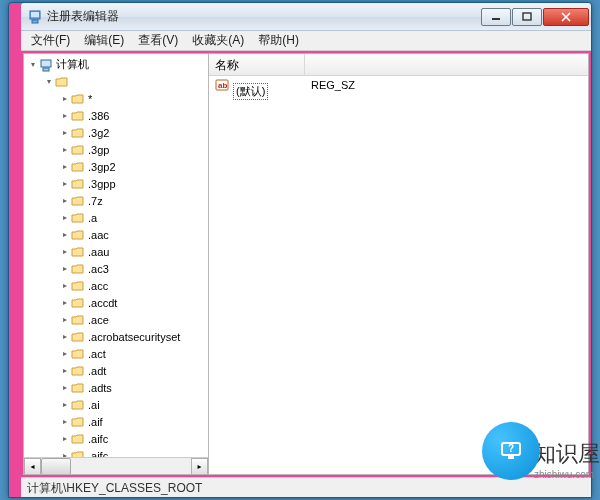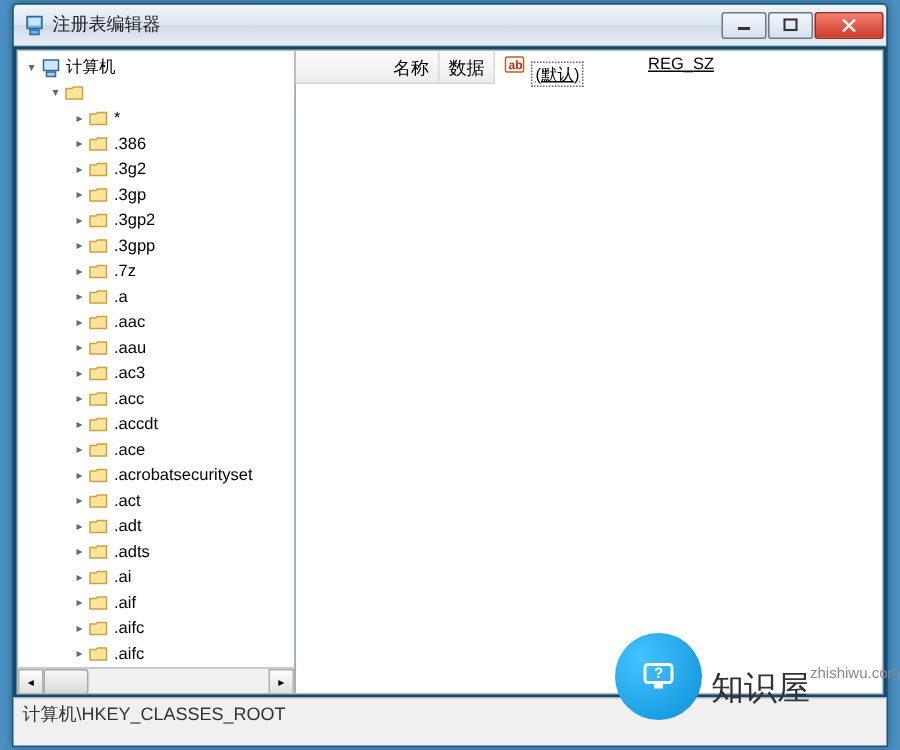--- a/index.html
+++ b/index.html
@@ -1,46 +1,46 @@
 <!DOCTYPE html>
 <html><head>
 <meta charset="utf-8">
 <style>
 * { box-sizing: border-box; margin: 0; padding: 0; }
 body { font-family: "Microsoft YaHei", "SimSun", Arial, sans-serif; font-size: 12px; background: #4a90c2; overflow: hidden; width: 600px; height: 500px; position: relative; }
-.window { position: absolute; top: 2px; left: 8px; right: 8px; bottom: 2px; background: #0c4a6e; border: 1px solid #1a5a8a; border-radius: 4px 4px 0 0; box-shadow: 0 0 6px rgba(0,0,0,0.4); display: flex; flex-direction: column; }
+.window { position: absolute; top: 2px; left: 8px; right: 8px; bottom: 2px; background: #ec4899; border: 1px solid #1a5a8a; border-radius: 4px 4px 0 0; box-shadow: 0 0 6px rgba(0,0,0,0.4); display: flex; flex-direction: column; padding-left: 12px; }
 .titlebar { height: 28px; background: linear-gradient(to bottom, #f0f4f8 0%, #dce6f0 50%, #cfd9e6 51%, #e8eef6 100%); display: flex; align-items: center; padding: 0 2px 0 6px; border-top-left-radius: 3px; border-top-right-radius: 3px; border-bottom: 1px solid #b8c4d4; }
 .app-icon { width: 16px; height: 16px; margin-right: 4px; display: inline-flex; align-items: center; justify-content: center; }
 .title-text { font-size: 12px; color: #222; }
 .win-buttons { margin-left: auto; display: flex; gap: 1px; }
 .win-btn { width: 30px; height: 18px; border: 1px solid #6a7a8a; border-radius: 2px; display: flex; align-items: center; justify-content: center; font-size: 10px; background: linear-gradient(to bottom,#f4f7fb,#d5e0ec); cursor: pointer; }
 .win-btn.close { width: 46px; background: linear-gradient(to bottom,#f08070,#d03a28); border-color:#a02a1c; color:#fff; }
 .menubar { height: 20px; background: #f0f0f0; border-bottom: 1px solid #d0d0d0; display: flex; align-items: center; padding: 0 4px; gap: 2px; }
 .menu-item { padding: 2px 6px; font-size: 12px; color: #222; cursor: pointer; }
 .content { flex: 1; display: flex; overflow: hidden; border: 1px solid #b8b8b8; margin: 2px; }
 .tree-pane { width: 185px; border-right: 1px solid #b8b8b8; display: flex; flex-direction: column; position: relative; }
 .tree-body { flex: 1; overflow: hidden; background: #fff; padding: 2px 0; }
 .tree-row { display: flex; align-items: center; height: 17px; font-size: 11px; white-space: nowrap; }
 .tree-row .expand { width: 10px; height: 10px; display: inline-flex; align-items: center; justify-content: center; color: #666; font-size: 8px; margin-right: 1px; cursor: pointer; }
 .tree-row .icon { width: 14px; height: 14px; margin-right: 3px; display: inline-flex; align-items: center; justify-content: center; }
 .scrollbar-h { height: 17px; background: #f0f0f0; border-top: 1px solid #ccc; display: flex; align-items: center; }
 .scroll-arrow { width: 17px; height: 17px; background: linear-gradient(to bottom,#fdfdfd,#e0e0e0); border: 1px solid #b0b0b0; display: flex; align-items: center; justify-content: center; font-size: 8px; cursor: pointer; }
 .scroll-track { flex: 1; height: 17px; position: relative; }
 .scroll-thumb { position: absolute; left: 0; top: 0; height: 17px; width: 30px; background: linear-gradient(to bottom,#f8f8f8,#d8d8d8); border: 1px solid #a8a8a8; border-radius: 2px; }
-.list-pane { flex: 1; display: flex; flex-direction: row; background: #fff; text-align: right; }
+.list-pane { flex: 1; display: flex; flex-direction: column; background: #fff; }
 .list-header { height: 22px; display: flex; background: linear-gradient(to bottom,#fdfdfd,#ececec); border-bottom: 1px solid #d4d4d4; }
 .list-header .col { padding: 3px 6px; font-size: 12px; border-right: 1px solid #d8d8d8; }
 .list-body { flex: 1; }
 .list-row { display: flex; height: 18px; align-items: center; }
-.list-row .cell { padding: 0 6px; font-size: 11px; display: flex; align-items: center; text-decoration: underline; }
+.list-row .cell { padding: 0 6px; font-size: 11px; display: flex; align-items: center; }
 .val-icon { width: 14px; height: 14px; margin-right: 4px; display: inline-flex; align-items: center; justify-content: center; }
 .dotted { border: 1px dotted #666; padding: 0 2px; margin-top: 12px; }
-.statusbar { height: 32px; background: #f0f0f0; border-top: 1px solid #d0d0d0; padding: 2px 6px; font-size: 12px; color: #333; }
+.statusbar { height: 20px; background: #f0f0f0; border-top: 1px solid #d0d0d0; padding: 2px 6px; font-size: 12px; color: #333; }
 .watermark { position: absolute; right: 0; bottom: 10px; display: flex; align-items: center; pointer-events: none; }
-.wm-text { display: flex; flex-direction: row; margin-left: 12px; }
+.wm-text { display: flex; flex-direction: column; }
 .wm-big { font-size: 22px; color: #333; font-weight: 500; }
 .wm-small { font-size: 10px; color: #888; }
 .wm-bubble { position: absolute; top: -6px; right: -6px; width: 58px; height: 58px; border-radius: 50%; background: radial-gradient(circle at 30% 30%, #45c3ff, #0a8fd8); display: flex; align-items: center; justify-content: center; }
 svg { display: block; }
 </style>
 </head>
 <body>
 
 <div class="window">
 
@@ -66,20 +66,27 @@
         </div>
       <div class="win-btn close">
           <svg width="10" height="10">
             <line x1="1" y1="1" x2="9" y2="9" stroke="#fff" stroke-width="1.6"></line>
             <line x1="9" y1="1" x2="1" y2="9" stroke="#fff" stroke-width="1.6"></line>
           </svg>
         </div>
     </div>
   </div>
 
+  <div class="menubar">
+    <span class="menu-item">文件(F)</span>
+    <span class="menu-item">编辑(E)</span>
+    <span class="menu-item">查看(V)</span>
+    <span class="menu-item">收藏夹(A)</span>
+    <span class="menu-item">帮助(H)</span>
+  </div>
 
   <div class="content">
     <div class="tree-pane">
       <div class="tree-body" id="tree-body">
           <div class="tree-row" style="padding-left:4px">
             <span class="expand">▾</span>
             <span class="icon">
               <svg width="14" height="14">
                 <rect x="2" y="2" width="10" height="7" fill="#cfe6f8" stroke="#2a6aa0"></rect>
                 <rect x="4" y="10" width="6" height="3" fill="#b8c8d8" stroke="#2a6aa0"></rect>
@@ -299,21 +306,20 @@
         <div class="scroll-track">
             <div class="scroll-thumb"></div>
           </div>
         <div class="scroll-arrow">▸</div>
       </div>
     </div>
 
     <div class="list-pane">
       <div class="list-header">
         <div class="col" style="width:96px">名称</div>
-        <div class="col" style="flex:1">数据</div>
       </div>
       <div class="list-body">
         <div class="list-row">
           <div class="cell" style="width:96px">
             <span class="val-icon">
               <svg width="14" height="14">
                   <rect x="1" y="2" width="12" height="10" rx="1" fill="#fff" stroke="#c06020"></rect>
                   <text x="3" y="10" font-size="8" fill="#c02a10" font-weight="bold">ab</text>
                 </svg>
             </span>

